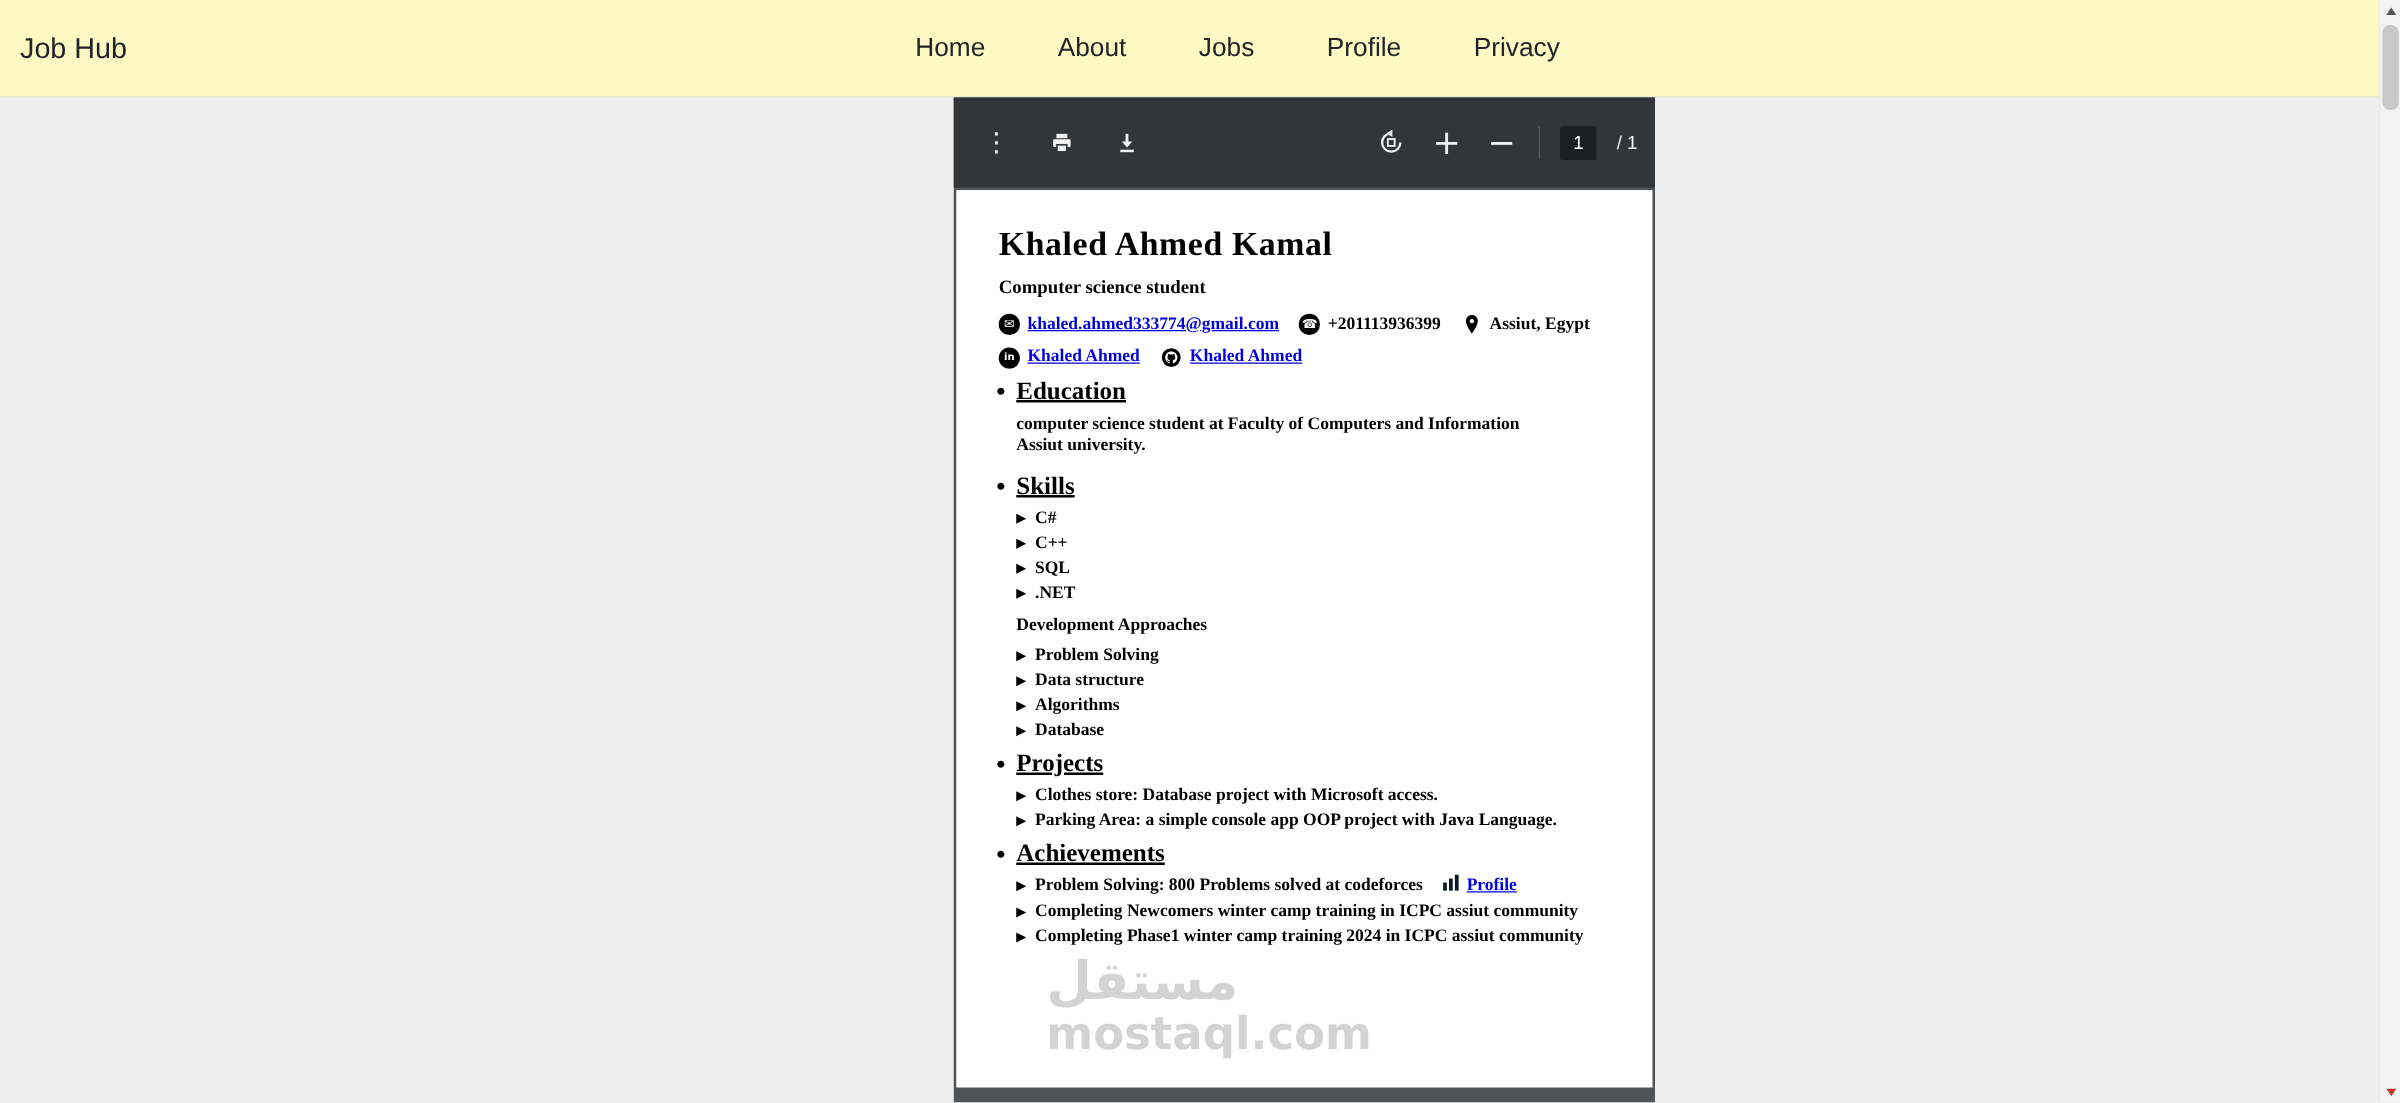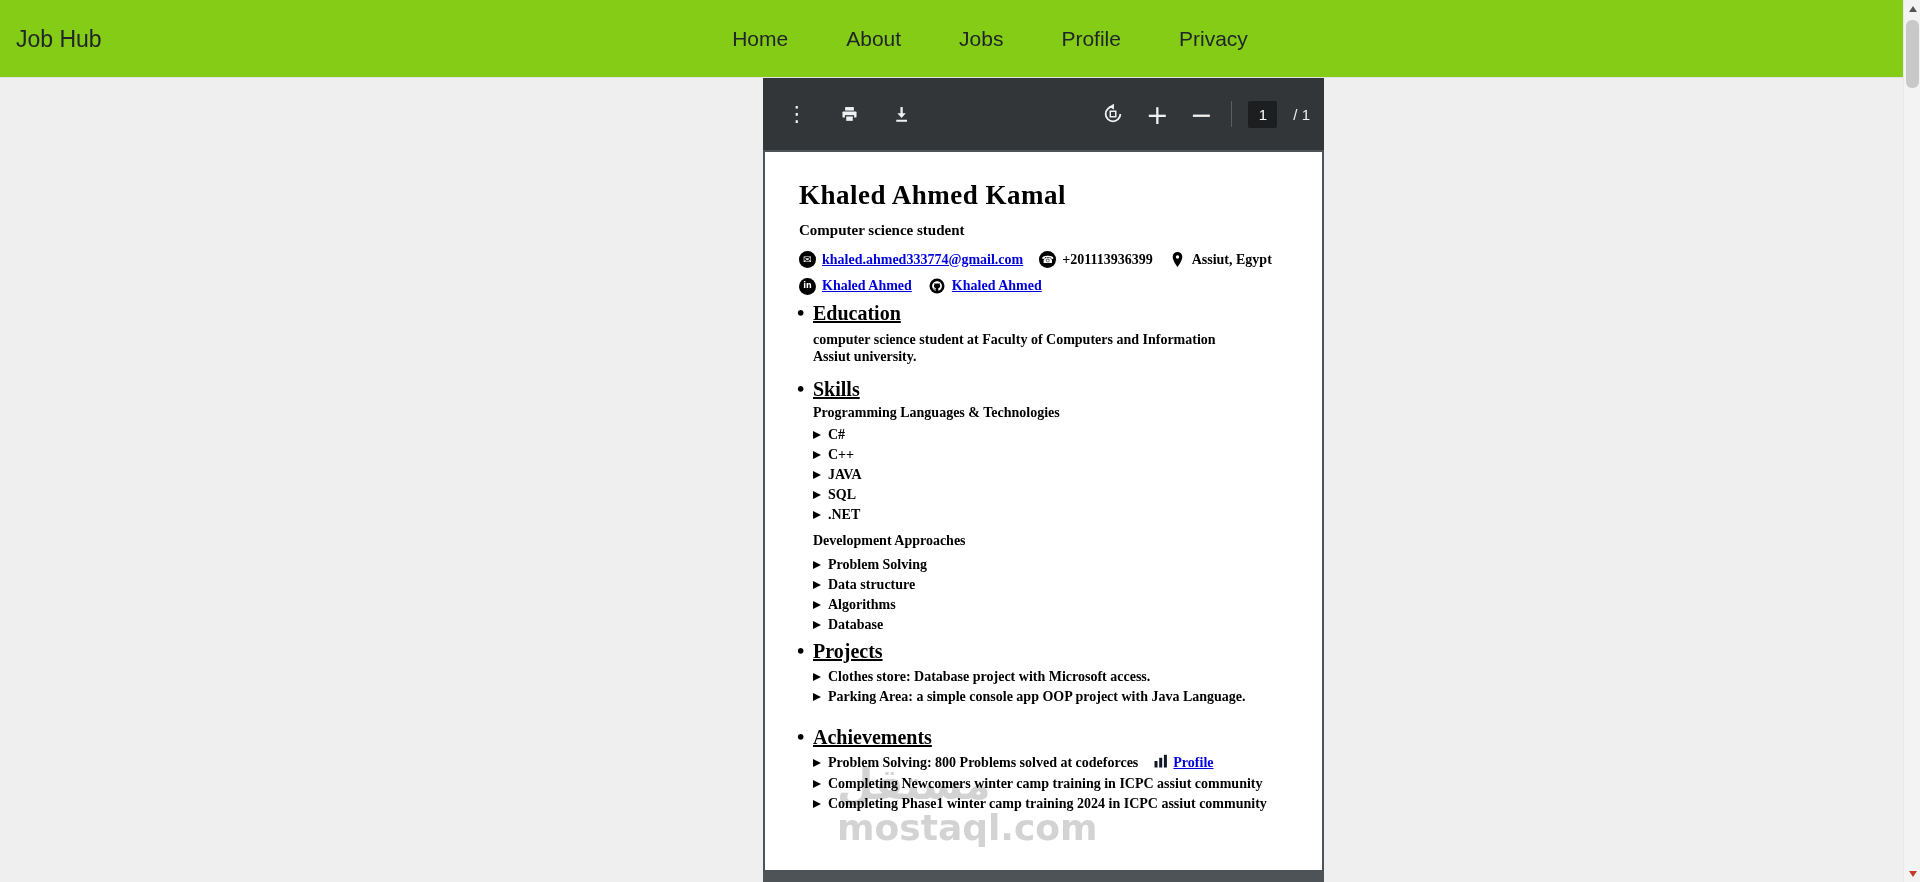--- a/index.html
+++ b/index.html
@@ -7,21 +7,21 @@
   body {
     position: relative;
     background: #efefef;
     font-family: "Liberation Sans", sans-serif;
     overflow: hidden;
   }
 
   
   .navbar {
     position: absolute; top: 0; left: 0; right: 0; height: 78px;
-    background: #84cc16; border-bottom: 1px solid #e2e2e2;
+    background: #fef9c3; border-bottom: 1px solid #e2e2e2;
   }
   .brand {
     position: absolute; left: 16px; top: 50%; transform: translateY(-50%);
     font-size: 23px; color: #212529; cursor: pointer;
   }
   .nav-links {
     position: absolute; left: 50%; top: 50%;
     transform: translate(calc(-50% + 30px), -50%);
     display: flex; gap: 58px;
   }
@@ -91,21 +91,21 @@
   .arrow-list { margin-top: 4px; }
   .arrow-list.second { margin-top: 6px; }
   .arrow-item { font-size: 14px; line-height: 20px; position: relative; padding-left: 15px; }
   .arrow-item::before {
     content: ""; position: absolute; left: 0; top: 5.5px; width: 0; height: 0;
     border-left: 8px solid #000; border-top: 4.5px solid transparent;
     border-bottom: 4.5px solid transparent;
   }
   .sec-skills { margin-top: 12px; }
   .sec-projects { margin-top: 4px; }
-  .sec-achievements { margin-top: 18px; }
+  .sec-achievements { margin-top: 4px; }
   .ach-icon { display: inline-block; vertical-align: -1px; margin: 0 5px 0 16px; }
 
   .watermark {
     position: absolute; left: 72px; top: 610px; z-index: 0;
     color: #c9c9c9; opacity: .8; font-family: "DejaVu Sans", sans-serif;
     font-weight: bold; pointer-events: none;
   }
   .watermark-line1 { font-size: 42px; line-height: 46px; }
   .watermark-line2 { font-size: 36px; line-height: 40px; }
 
@@ -237,25 +237,23 @@
         <div class="section sec-education">
           <div class="section-heading">Education</div>
           <div class="edu-body">
             <div>computer science student at Faculty of Computers and Information</div>
             <div>Assiut university.</div>
           </div>
         </div>
 
         <div class="section sec-skills">
           <div class="section-heading">Skills</div>
-          <div class="group-title">Programming Languages &amp; Technologies</div>
           <div class="arrow-list">
             <div class="arrow-item">C#</div>
             <div class="arrow-item">C++</div>
-            <div class="arrow-item">JAVA</div>
             <div class="arrow-item">SQL</div>
             <div class="arrow-item">.NET</div>
           </div>
           <div class="group-title second">Development Approaches</div>
           <div class="arrow-list second">
             <div class="arrow-item">Problem Solving</div>
             <div class="arrow-item">Data structure</div>
             <div class="arrow-item">Algorithms</div>
             <div class="arrow-item">Database</div>
           </div>

